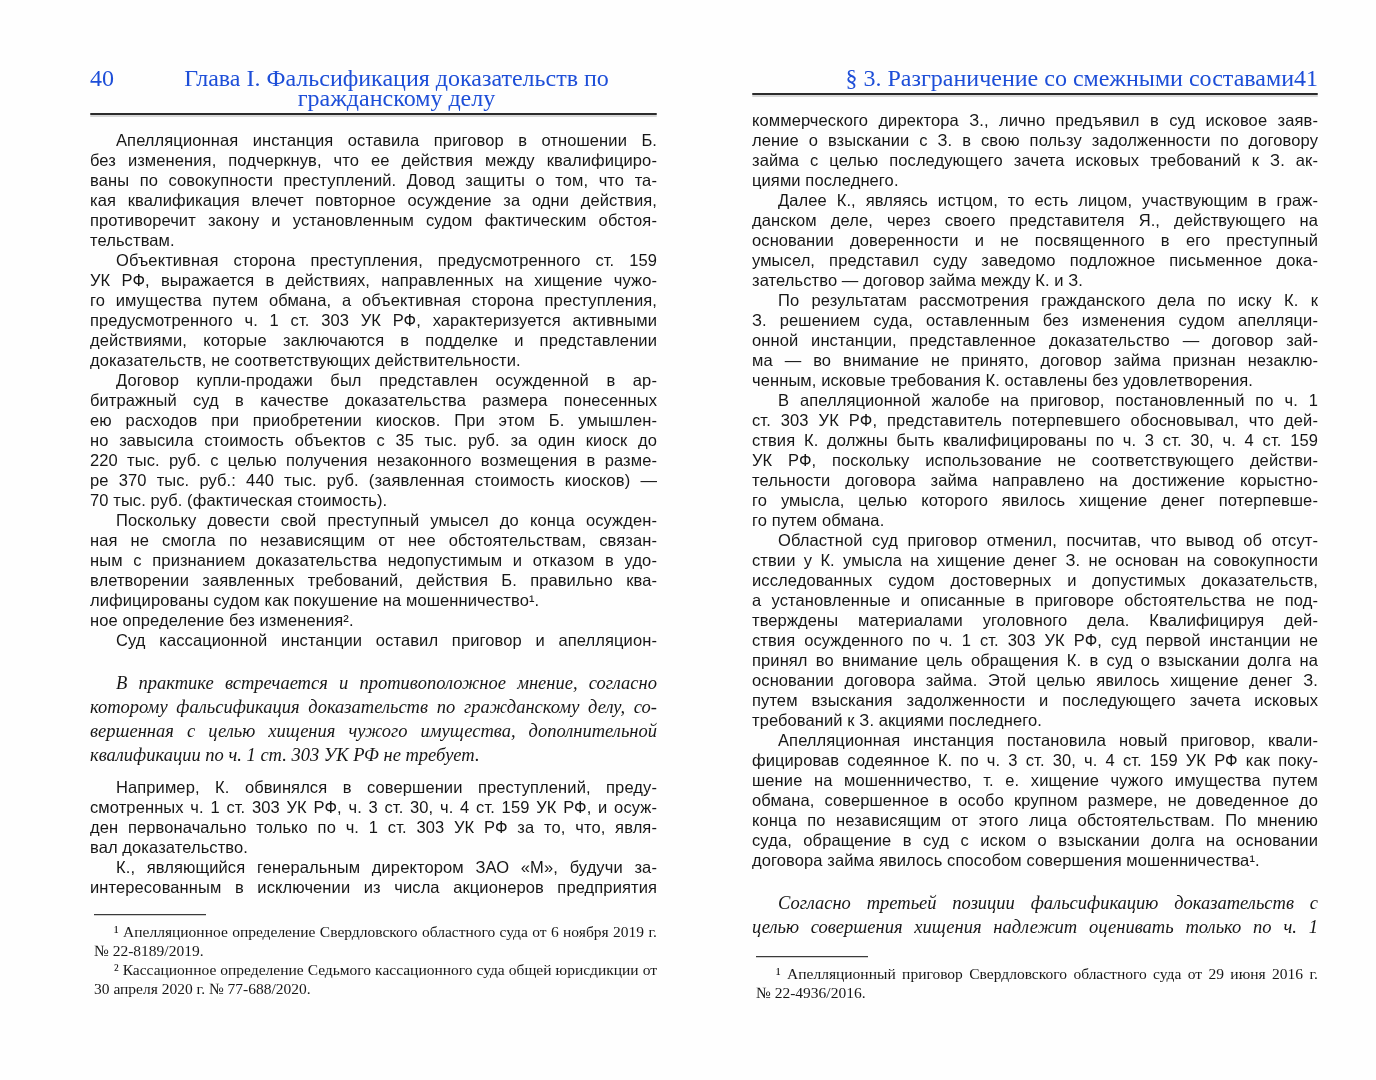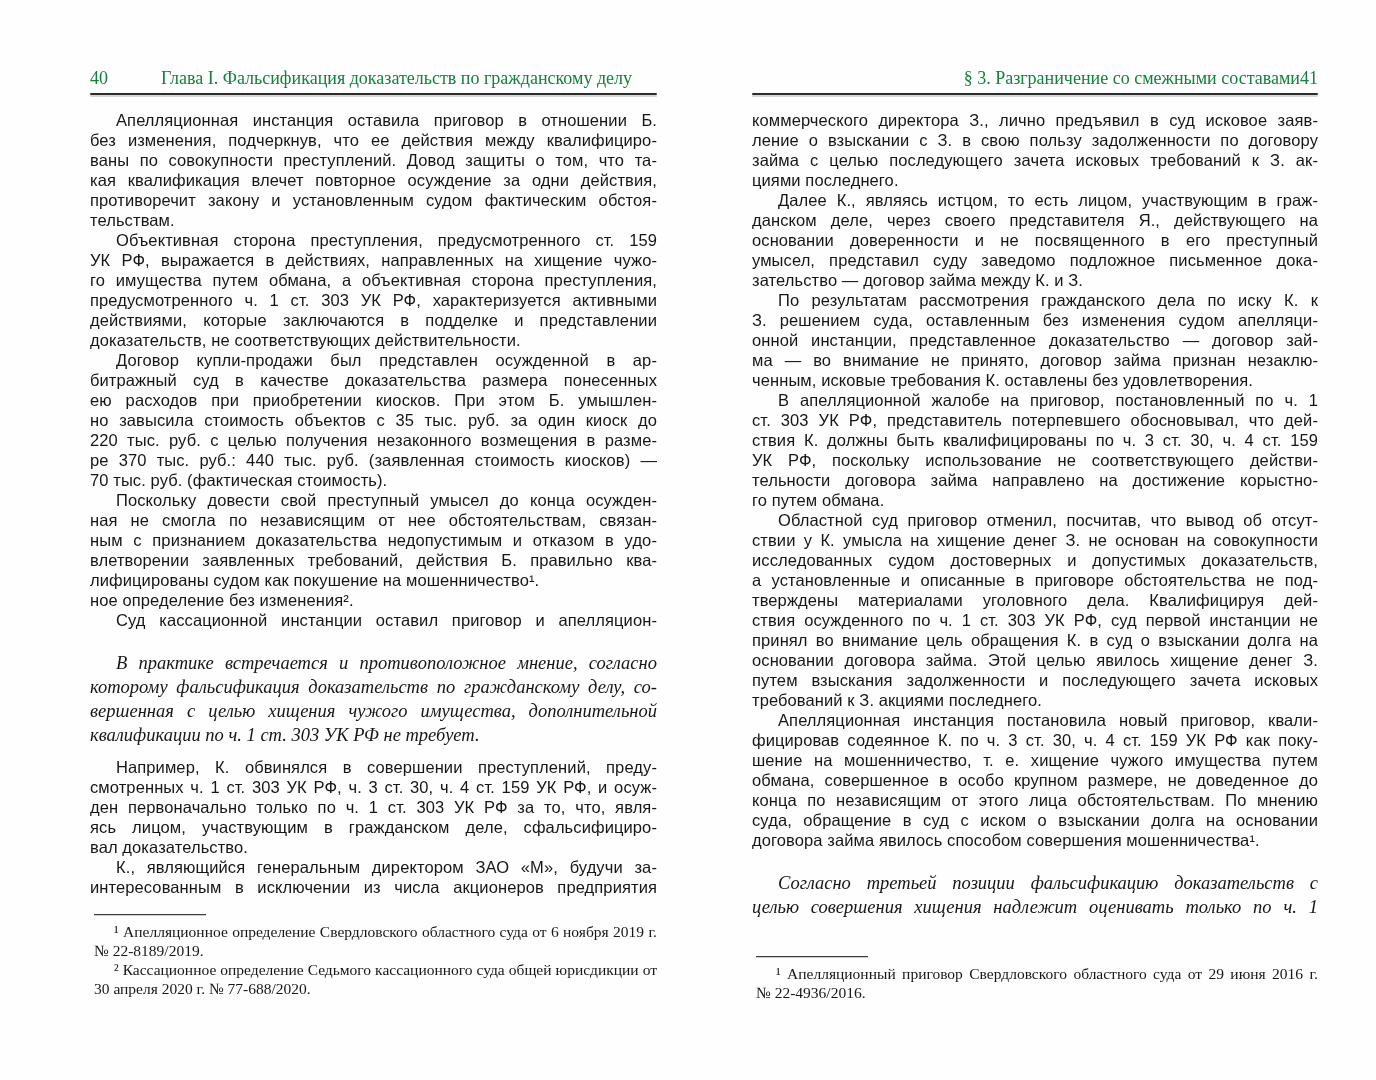--- a/index.html
+++ b/index.html
@@ -8,21 +8,21 @@
     width:1376px;height:1080px;
     background:#fefefe;
     overflow:hidden;
     color:#161616;
   }
   .page{position:absolute;top:68px;height:990px;}
   .page-left{left:90px;width:567px;}
   .page-right{left:752px;width:566px;}
 
   .pghead{display:flex;align-items:baseline;
-    font-family:"Liberation Serif",serif;font-size:18px;line-height:20px;color:#15803d;}
+    font-family:"Liberation Serif",serif;font-size:24px;line-height:20px;color:#1d4ed8;}
   .pghead .num{width:46px;}
   .page-left .pghead .title{flex:1;text-align:center;}
   .page-right .pghead .title{flex:1;text-align:right;}
   .page-right .pghead .num{width:auto;}
   .head-rule{margin-top:5px;height:2px;background:#2c2c2c;border-radius:1px;
     box-shadow:0 2px 0 rgba(40,40,40,.18);}
 
   .pgbody{margin-top:15px;}
 
   .para{margin:0;}
@@ -94,21 +94,20 @@
         <div class="para serif gap-lg">
           <div class="ln j ind">В практике встречается и противоположное мнение, согласно</div>
           <div class="ln j">которому фальсификация доказательств по гражданскому делу, со-</div>
           <div class="ln j">вершенная с целью хищения чужого имущества, дополнительной</div>
           <div class="ln">квалификации по ч. 1 ст. 303 УК РФ не требует.</div>
         </div>
         <div class="para sans gap-sm">
           <div class="ln j ind">Например, К. обвинялся в совершении преступлений, преду-</div>
           <div class="ln j">смотренных ч. 1 ст. 303 УК РФ, ч. 3 ст. 30, ч. 4 ст. 159 УК РФ, и осуж-</div>
           <div class="ln j">ден первоначально только по ч. 1 ст. 303 УК РФ за то, что, явля-</div>
-          <div class="ln j">ясь лицом, участвующим в гражданском деле, сфальсифициро-</div>
           <div class="ln">вал доказательство.</div>
         </div>
         <div class="para sans">
           <div class="ln j ind">К., являющийся генеральным директором ЗАО «М», будучи за-</div>
           <div class="ln j">интересованным в исключении из числа акционеров предприятия</div>
         </div>
       </div>
     <div class="fnblock">
       <div class="fn-rule"></div>
       <div id="left-footnotes">
@@ -150,20 +149,21 @@
           <div class="ln j">онной инстанции, представленное доказательство — договор зай-</div>
           <div class="ln j">ма — во внимание не принято, договор займа признан незаклю-</div>
           <div class="ln">ченным, исковые требования К. оставлены без удовлетворения.</div>
         </div>
         <div class="para sans">
           <div class="ln j ind">В апелляционной жалобе на приговор, постановленный по ч. 1</div>
           <div class="ln j">ст. 303 УК РФ, представитель потерпевшего обосновывал, что дей-</div>
           <div class="ln j">ствия К. должны быть квалифицированы по ч. 3 ст. 30, ч. 4 ст. 159</div>
           <div class="ln j">УК РФ, поскольку использование не соответствующего действи-</div>
           <div class="ln j">тельности договора займа направлено на достижение корыстно-</div>
+          <div class="ln j">го умысла, целью которого явилось хищение денег потерпевше-</div>
           <div class="ln">го путем обмана.</div>
         </div>
         <div class="para sans">
           <div class="ln j ind">Областной суд приговор отменил, посчитав, что вывод об отсут-</div>
           <div class="ln j">ствии у К. умысла на хищение денег З. не основан на совокупности</div>
           <div class="ln j">исследованных судом достоверных и допустимых доказательств,</div>
           <div class="ln j">а установленные и описанные в приговоре обстоятельства не под-</div>
           <div class="ln j">тверждены материалами уголовного дела. Квалифицируя дей-</div>
           <div class="ln j">ствия осужденного по ч. 1 ст. 303 УК РФ, суд первой инстанции не</div>
           <div class="ln j">принял во внимание цель обращения К. в суд о взыскании долга на</div>

